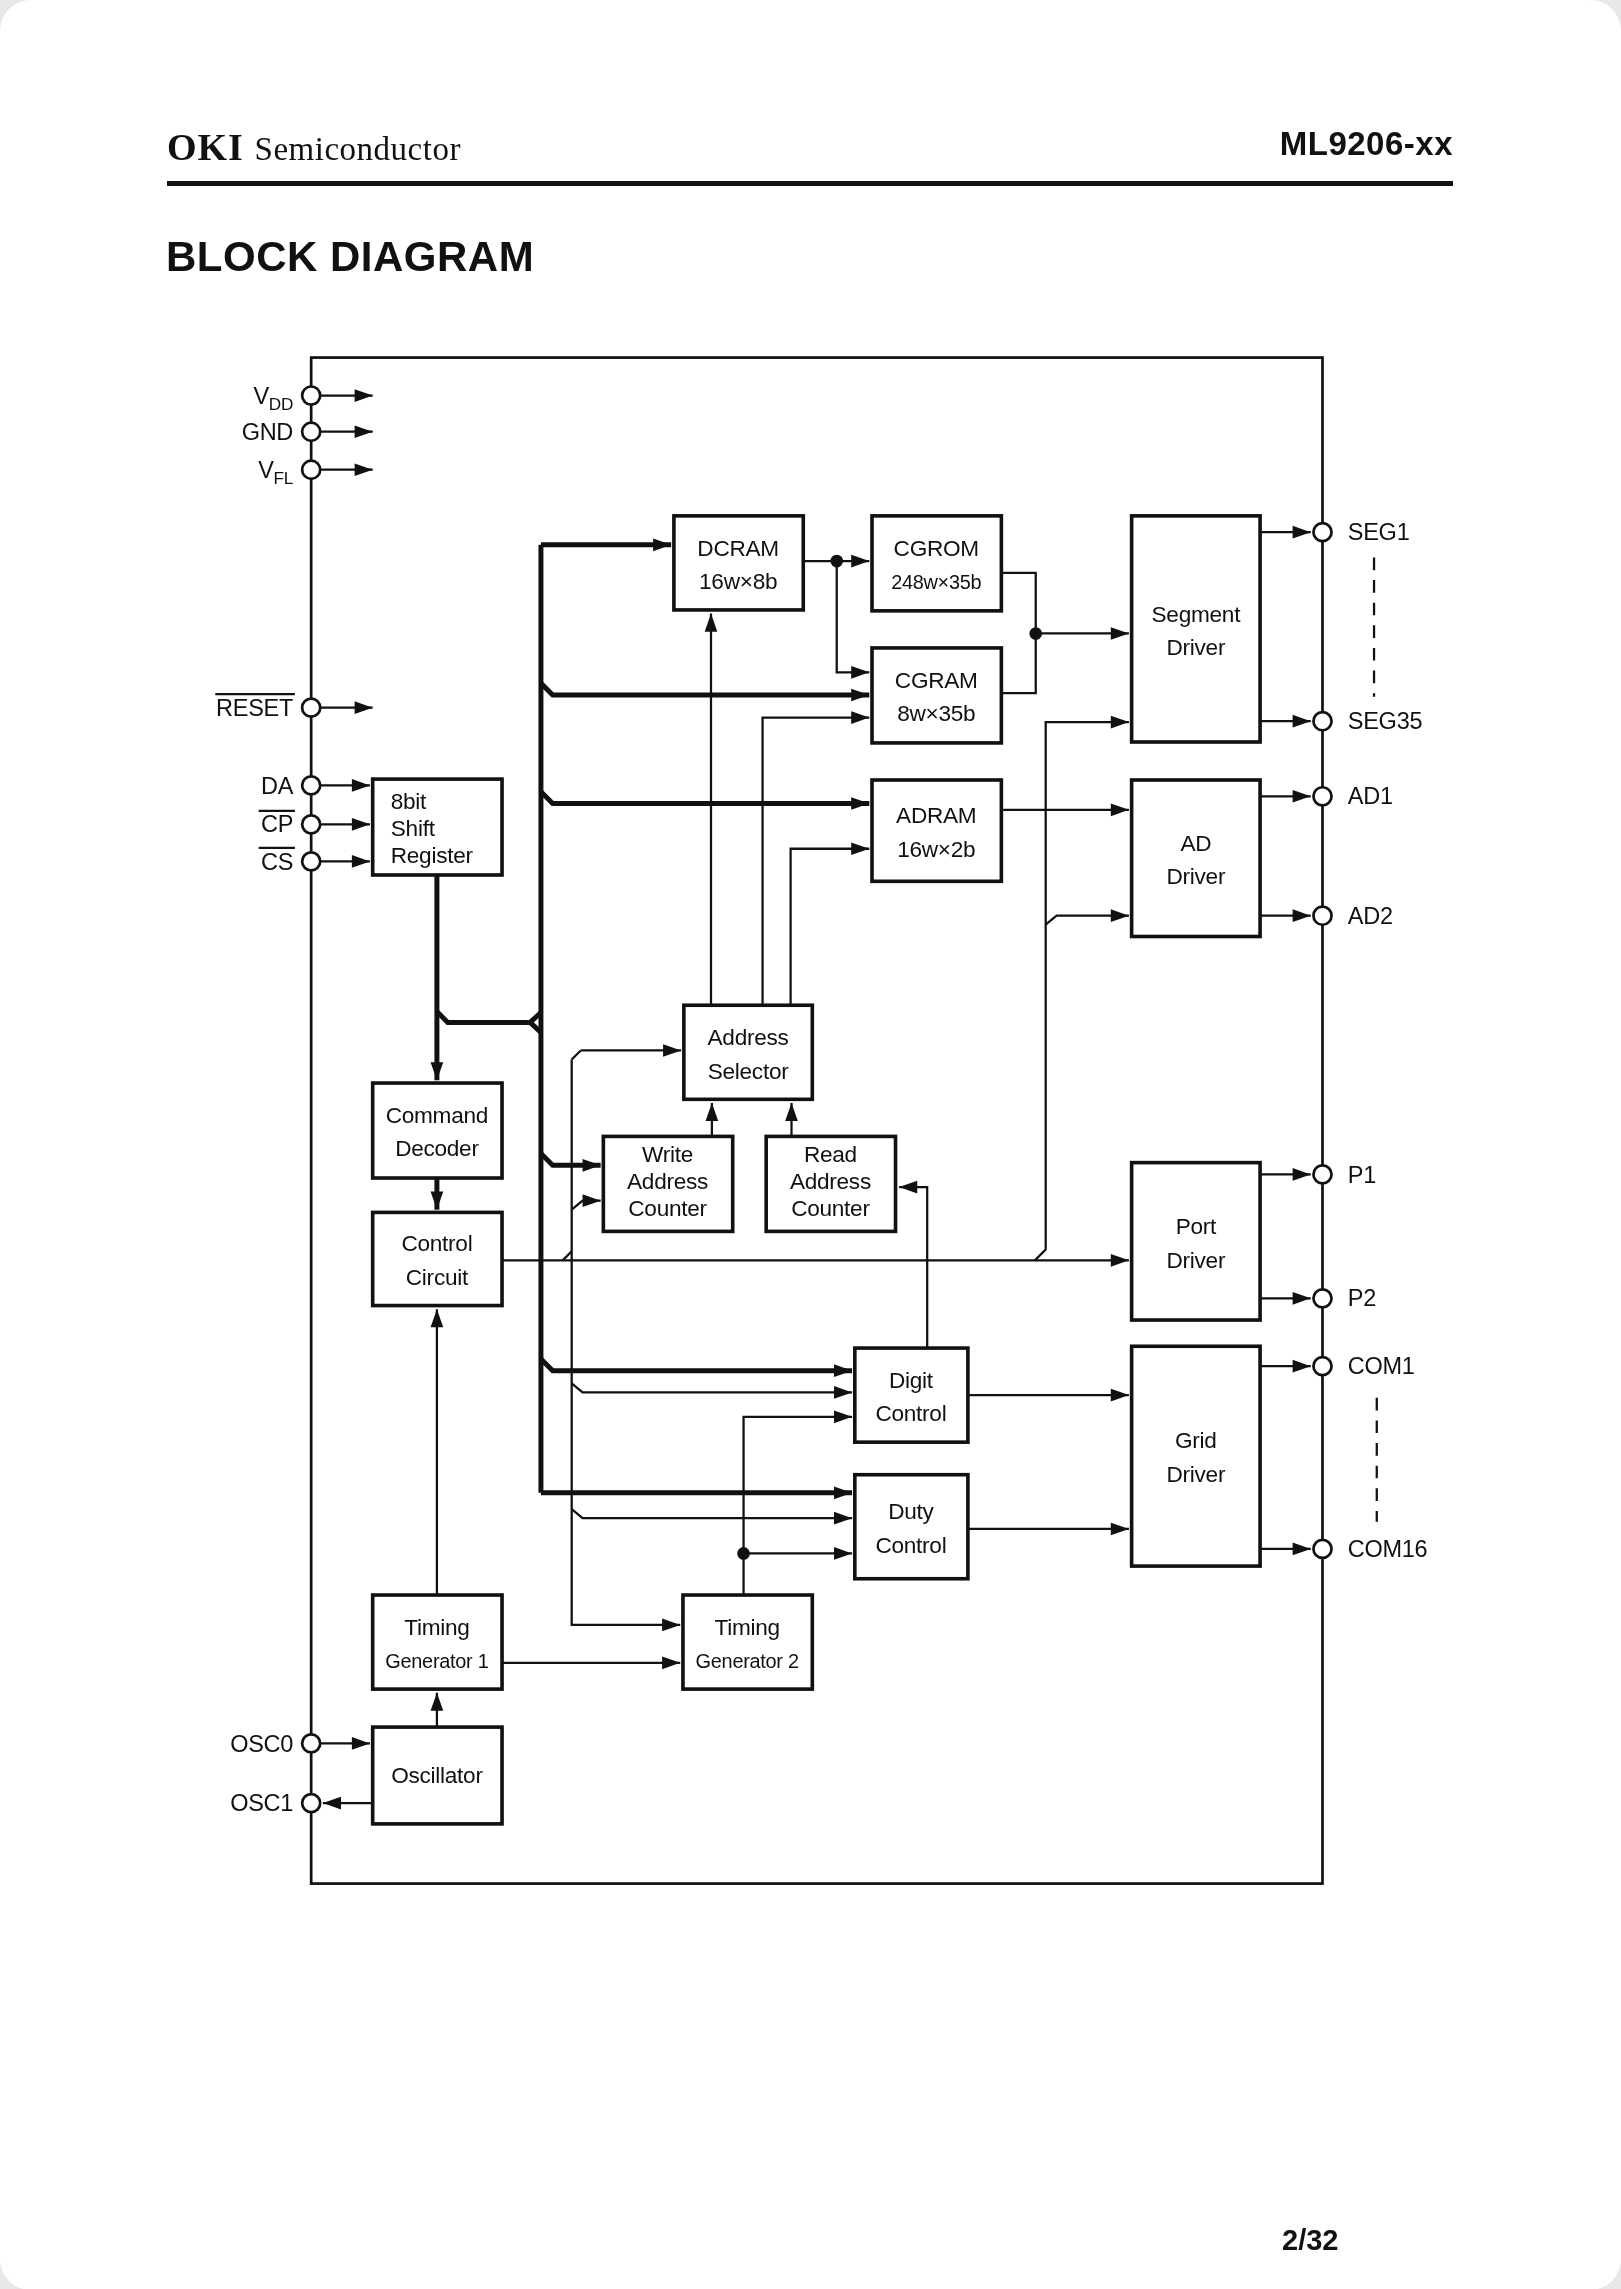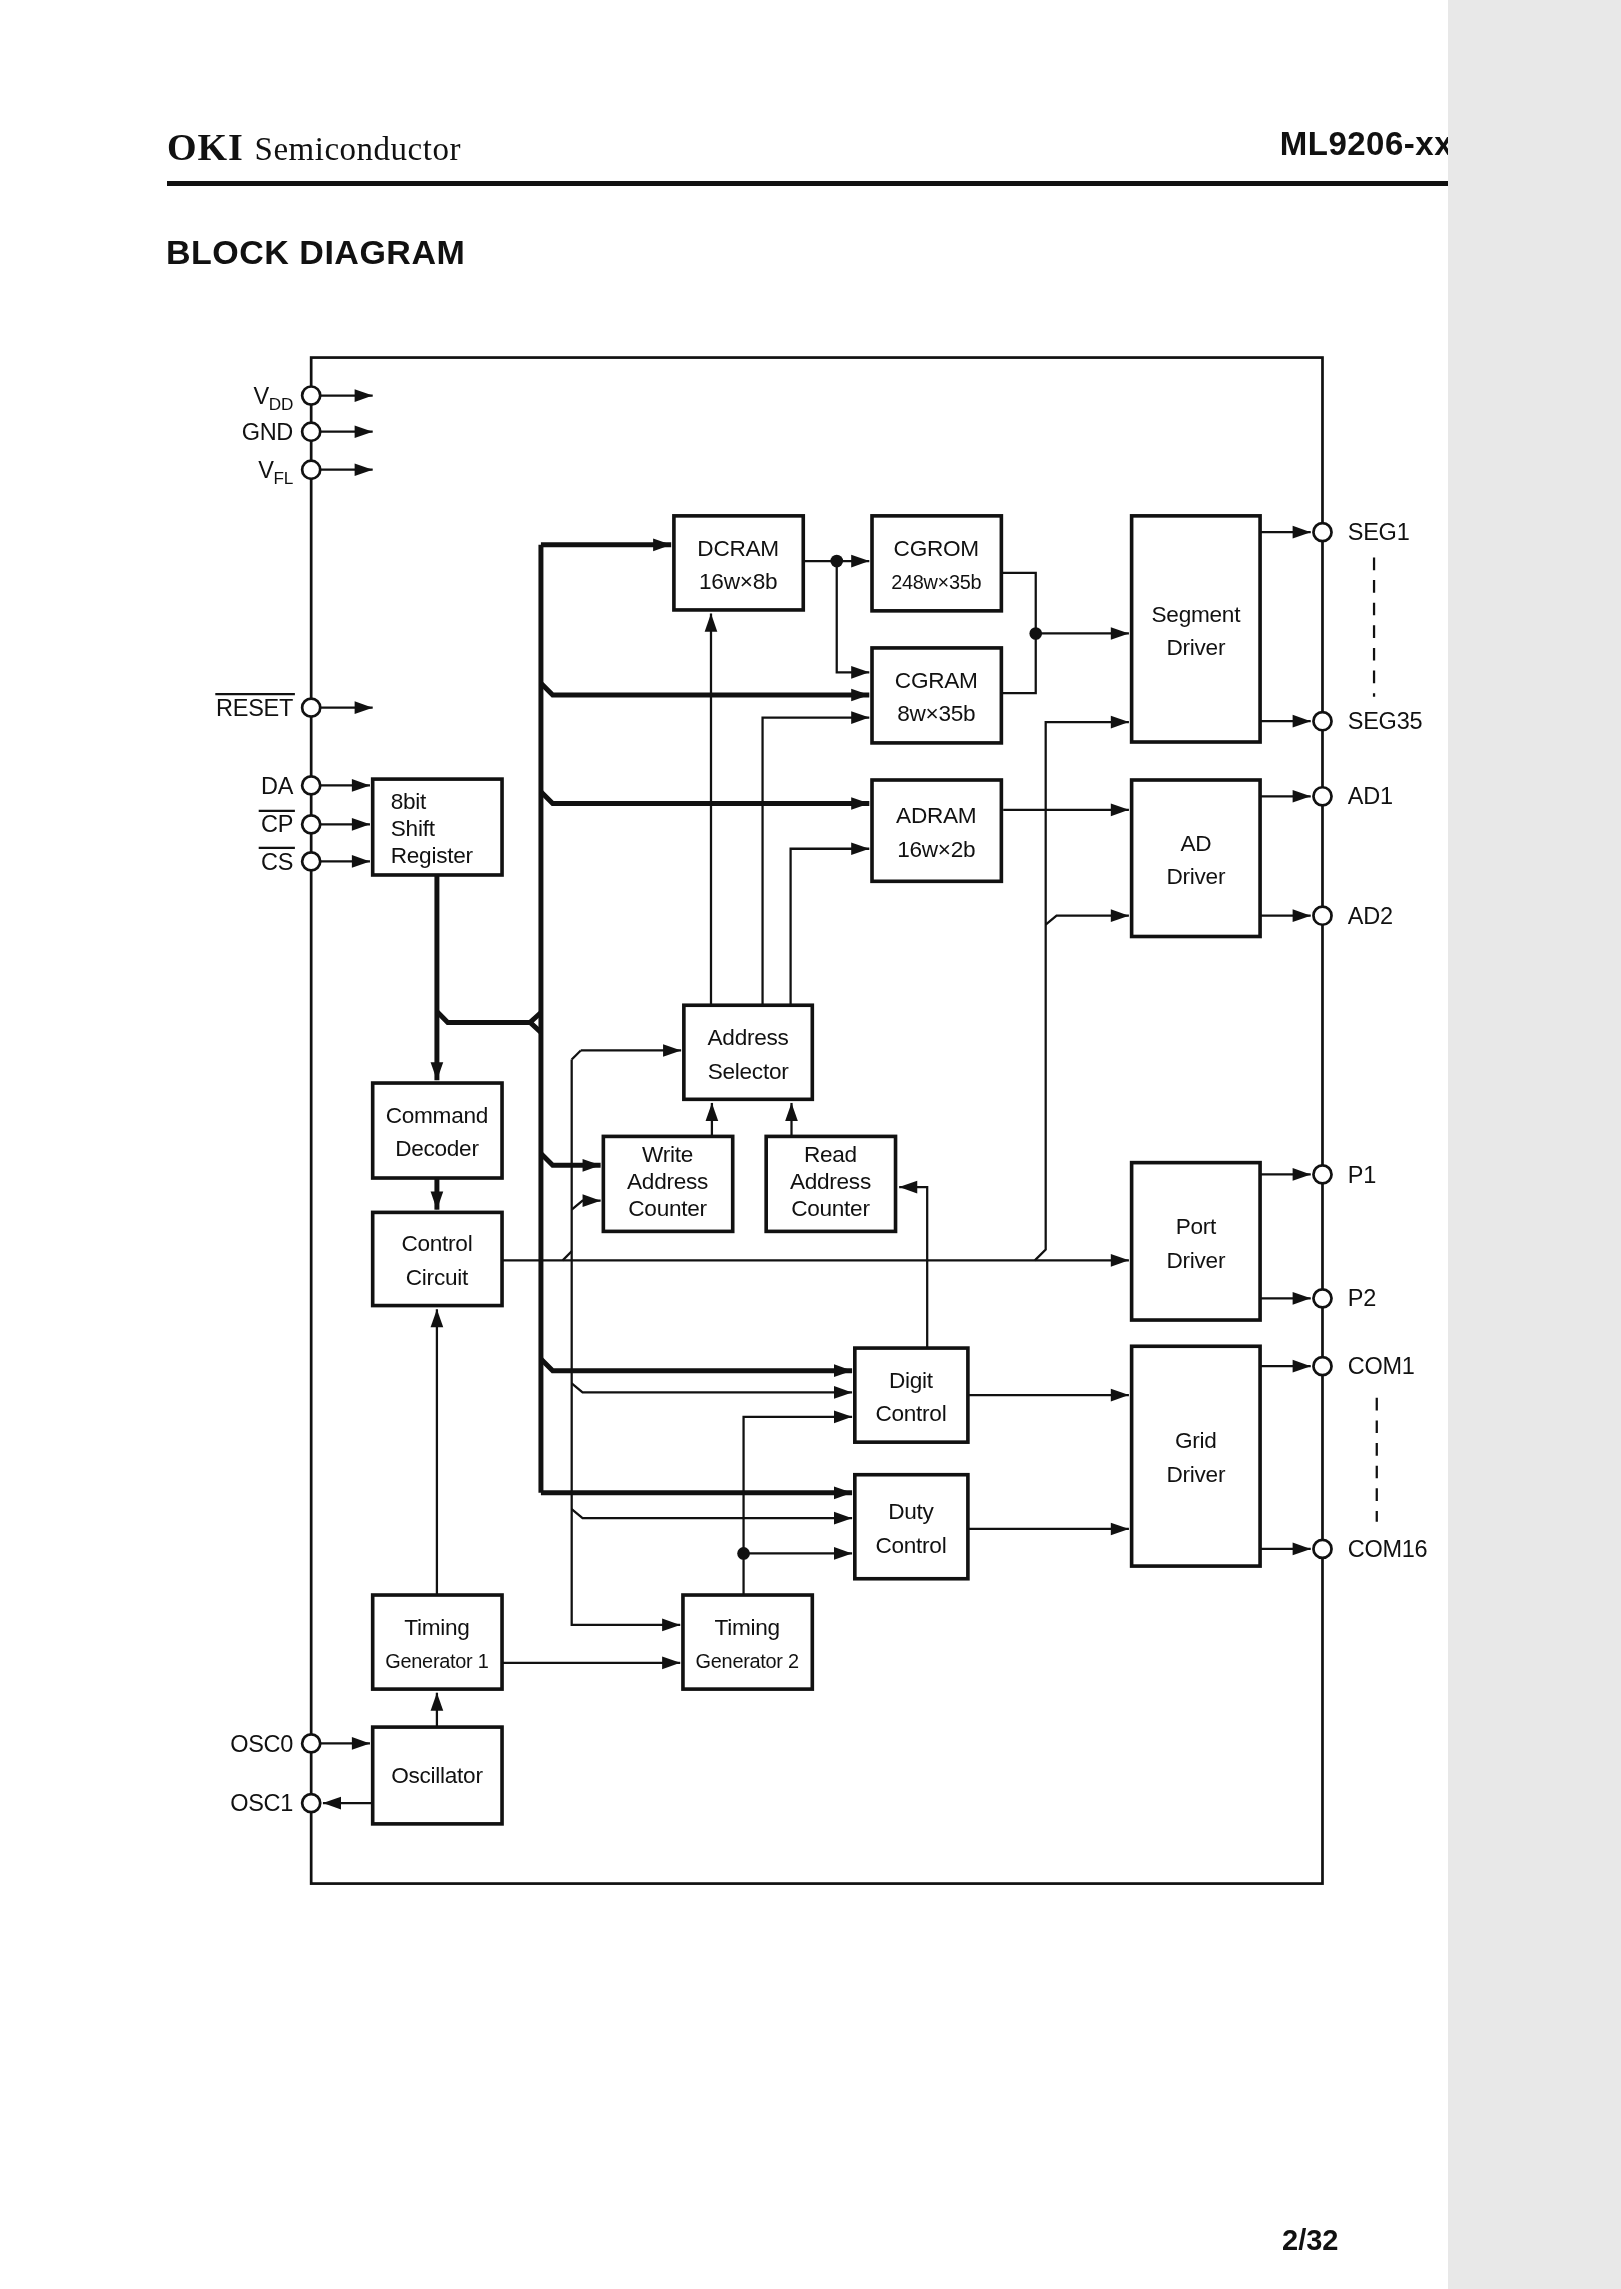--- a/index.html
+++ b/index.html
@@ -1,25 +1,25 @@
 <!DOCTYPE html>
 <html style="font-size:14.5px"><head>
 <meta charset="utf-8">
 <style>
   html,body{margin:0;padding:0;background:#e8e8e8;}
   .page{
-    position:relative;width:1448px;height:2290px;background:#ffffff;
-    font-family:"Liberation Sans",sans-serif;color:#111;overflow:hidden;
+    position:relative;width:1621px;height:2290px;background:#ffffff;
+    font-family:"Liberation Sans",sans-serif;color:#111;overflow:hidden;border-radius:31px;
   }
   .hdr{position:absolute;left:167px;top:125px;width:1286px;white-space:nowrap;}
   .brand{font-family:"Liberation Serif",serif;font-weight:bold;font-size:38px;letter-spacing:0.9px;}
   .brand-suffix{font-family:"Liberation Serif",serif;font-size:33px;margin-left:11px;letter-spacing:0.5px;}
   .part{float:right;font-weight:bold;font-size:33px;letter-spacing:0.5px;}
   .rule{position:absolute;left:167px;top:181px;width:1286px;height:5.4px;background:#111;}
-  .doc-title{position:absolute;left:166px;top:233px;font-size:34px;font-weight:bold;letter-spacing:0.5px;margin:0;}
+  .doc-title{position:absolute;left:166px;top:233px;font-size:42px;font-weight:bold;letter-spacing:0.5px;margin:0;}
   .footer{position:absolute;left:1282px;top:2224px;width:181px;text-align:left;font-size:29px;font-weight:bold;}
   svg{position:absolute;left:0;top:0;}
   svg .box{fill:#ffffff;stroke:#111;stroke-width:4;}
   svg .frame{fill:none;stroke:#111;stroke-width:3;}
   svg .w{fill:none;stroke:#111;stroke-width:2.5;}
   svg .wk{fill:none;stroke:#111;stroke-width:5.5;}
   svg .dash{fill:none;stroke:#111;stroke-width:2.5;stroke-dasharray:14 11;}
   svg .pinc{fill:#ffffff;stroke:#111;stroke-width:3;}
   svg .dot{fill:#111;stroke:none;}
   svg text{fill:#111;font-family:"Liberation Sans",sans-serif;}

